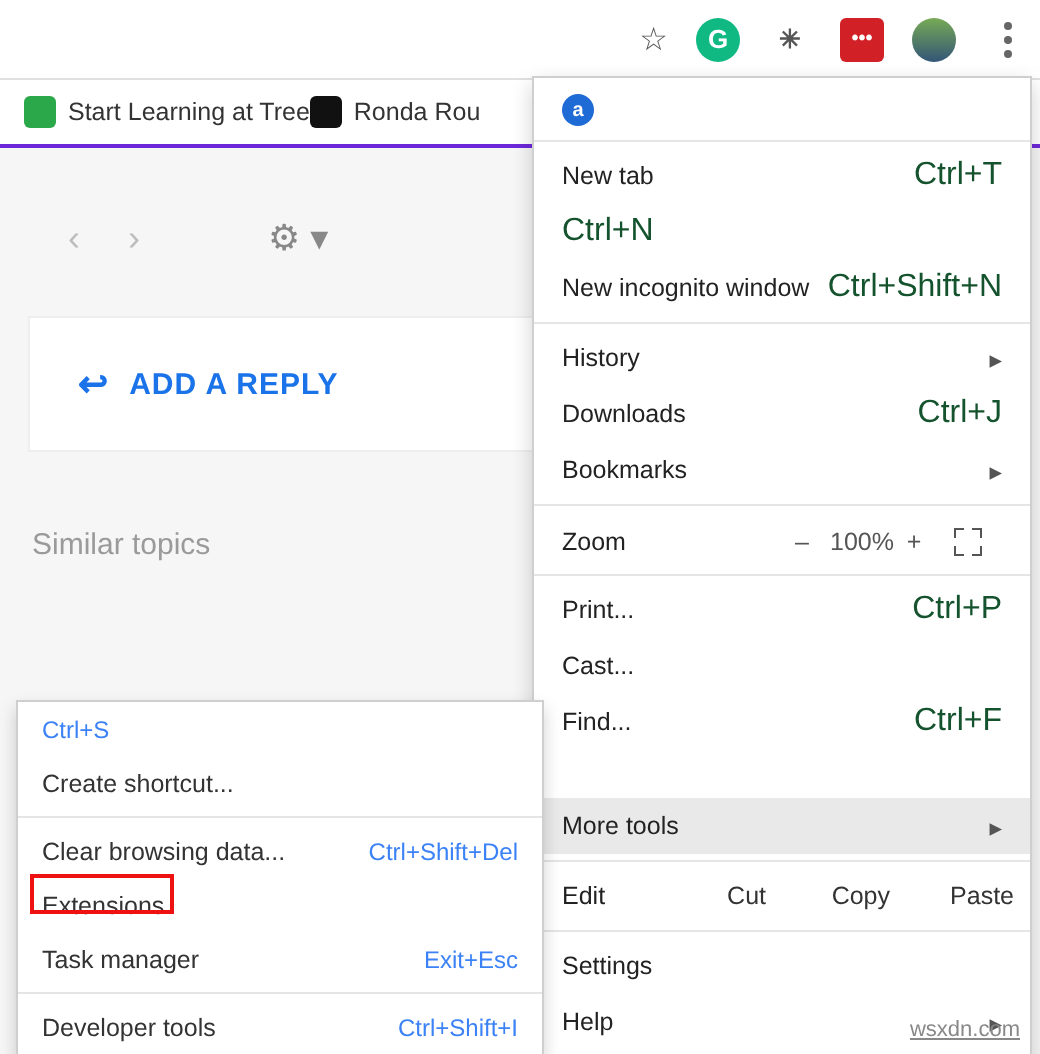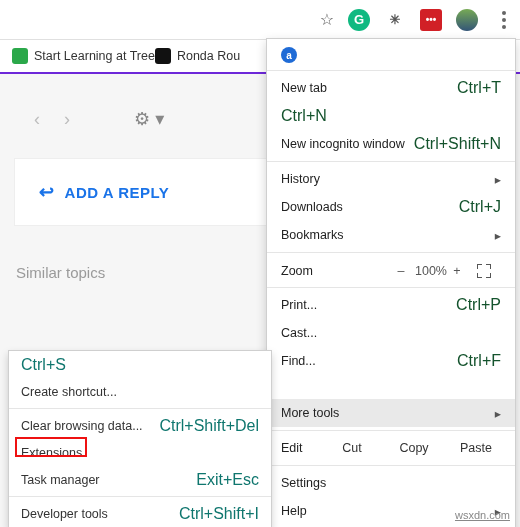--- a/index.html
+++ b/index.html
@@ -27,35 +27,35 @@
   .menu .row { display: flex; align-items: center; padding: 6px 14px; height: 28px; color: #222; cursor: default; }
   .menu .row .lbl { flex: 1; }
   .menu .row .sc  { color: #14532d; font-size: 16px; }
   .menu .row .sub { color: #555; }
   .menu .sep { height: 1px; background: #e5e5e5; margin: 3px 0; }
   .menu .row.hover { background: #e9e9e9; margin-top: 24px; }
   .menu .icon-row { padding: 8px 14px 4px; }
   .menu .zoom-row { gap: 0; padding: 6px 24px 6px 14px; align-items: flex-end; }
   .menu .zoom-row .ctl { width: 28px; text-align: center; color: #555; }
   .menu .edit-row { gap: 0; padding: 6px 8px 6px 14px; }
-  .menu .edit-row .btn { flex: 1; text-align: center; color: #333; }
+  .menu .edit-row .btn { flex: 1; text-align: right; color: #333; }
   .full-icon { display: inline-flex; flex-direction: column; gap: 4px; margin-left: 6px; }
   .full-icon div { display: flex; gap: 4px; }
   .full-icon i { width: 5px; height: 5px; border: 1.4px solid #555; }
   .full-icon .tl { border-right: none; border-bottom: none; }
   .full-icon .tr { border-left: none;  border-bottom: none; }
   .full-icon .bl { border-right: none; border-top: none; }
   .full-icon .br { border-left: none;  border-top: none; }
   .a-badge { width: 16px; height: 16px; border-radius: 50%; background: #1f6bd6; color: #fff; font-size: 10px; font-weight: bold; display: inline-flex; align-items: center; justify-content: center; }
 
   
   .submenu { position: absolute; top: 350px; left: 8px; width: 264px; background: #fff; border: 1px solid #cfcfcf; box-shadow: 0 4px 8px rgba(0,0,0,.18); font-size: 12.5px; z-index: 40; }
   .submenu .srow { display: flex; align-items: center; padding: 6px 12px; height: 27px; cursor: default; }
   .submenu .srow .lbl { flex: 1; }
-  .submenu .srow .sc { color: #0f766e; font-size: 16px; }
+  .submenu .srow .sc { color: #3b82f6; font-size: 12px; }
   .submenu .sep { height: 1px; background: #e5e5e5; margin: 3px 0; }
   .highlight-box { position: absolute; border: 2.5px solid #e11; pointer-events: none; z-index: 50; }
 
   
   .watermark { position: absolute; left: 118px; top: 390px; font-size: 32px; font-weight: 800; color: #222; z-index: 5; letter-spacing: .5px; }
   .wm-head { display:inline-block; width:36px; height:36px; background:#ffd34d; border-radius:50% 50% 45% 45%; vertical-align:-8px; position:relative; }
   .wm-head::before { content:""; position:absolute; left:7px; top:10px; width:22px; height:10px; background:#2f8b3a; border-radius:3px; }
   .attrib { position: absolute; right: 10px; bottom: 6px; font-size: 11px; color: #888; z-index: 60; text-decoration: underline; }
 </style>
 </head>

